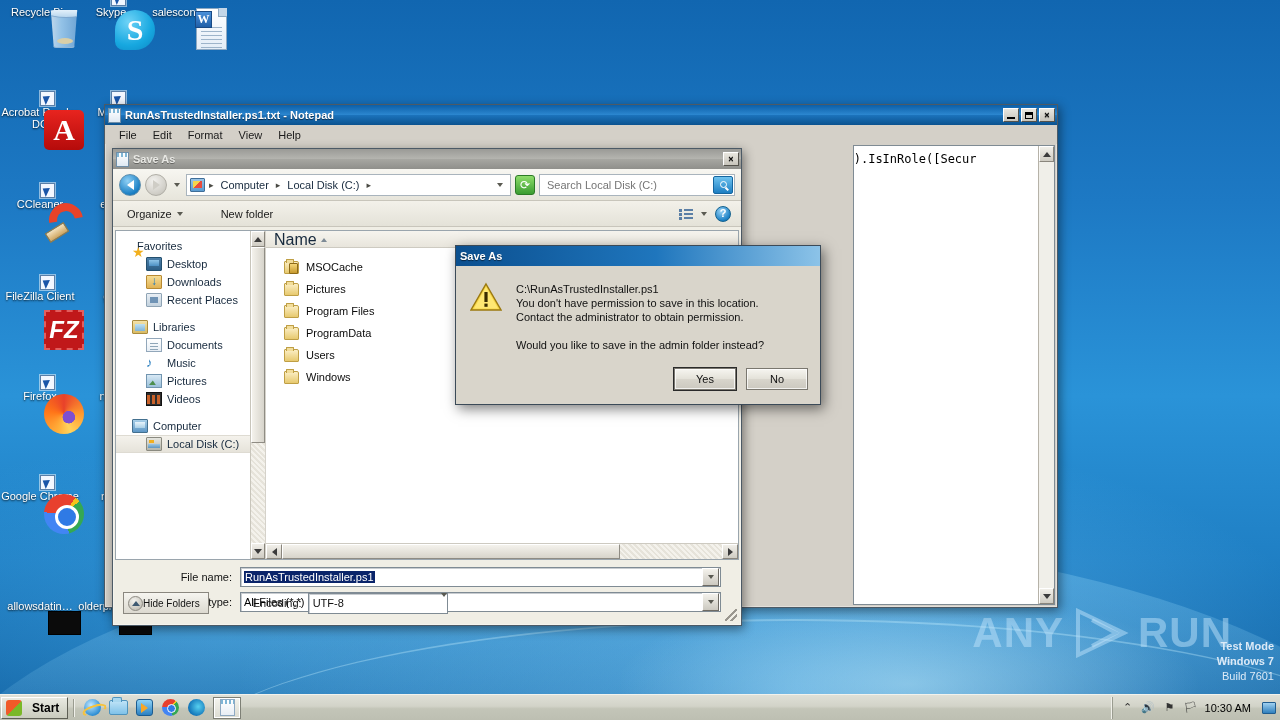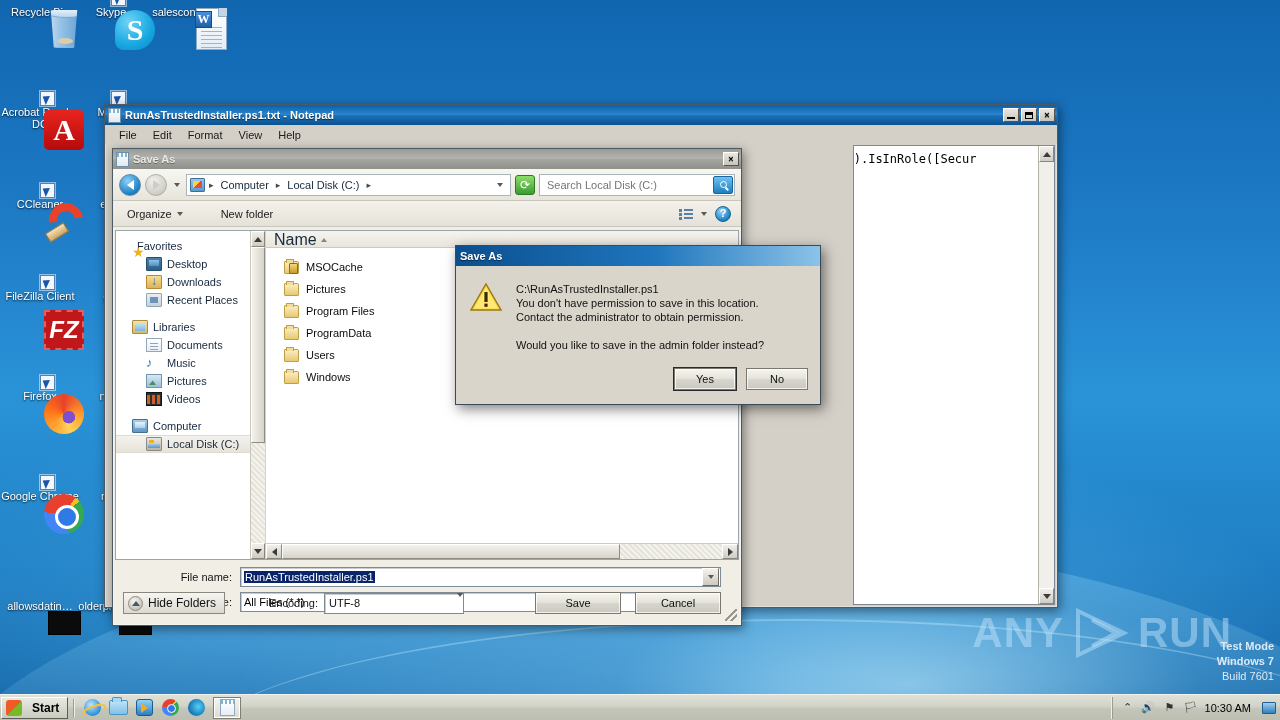--- a/index.html
+++ b/index.html
@@ -523,21 +523,21 @@
   .btn {
     height:22px; min-width:86px; padding:0 10px;
     background:linear-gradient(180deg,#f6f5f0 0%, #e4e2d9 48%, #d8d5cc 52%, #cbc8bf 100%);
     border:1px solid #7a776f;
     font-size:11px; color:#111; display:flex; align-items:center; justify-content:center;
     box-shadow:inset 0 0 0 1px rgba(255,255,255,0.75);
   }
   #hidefolders {
     margin-left:8px; height:22px; padding:0 8px 0 4px;
     background:linear-gradient(180deg,#f6f5f0,#dcd9d0);
-    border:1px solid #8a877f; display:flex; align-items:center; gap:5px; font-size:12px; color:#111;
+    border:1px solid #8a877f; display:flex; align-items:center; font-size:10px; color:#111;
   }
   #hidefolders .upbtn {
     width:15px; height:15px; border-radius:50%;
     background:radial-gradient(circle at 38% 30%, #f4f3ef, #c9c6bd 70%, #b2afa6);
     border:1px solid #8d8a82; display:flex; align-items:center; justify-content:center;
   }
   #hidefolders .upbtn i { width:0;height:0;border-left:4px solid transparent;border-right:4px solid transparent;border-bottom:5px solid #3f5a72; }
   #enc-wrap { margin-left:44px; display:flex; align-items:center; gap:6px; font-size:11px; color:#111; }
   #enc-combo {
     width:140px; height:21px; background:#fff; border:1px solid #7f8b94;
@@ -920,24 +920,20 @@
         <span>Hide Folders</span>
       </span>
       <span id="enc-wrap">
         <span>Encoding:</span>
         <span id="enc-combo">
           <span class="val">UTF-8</span>
           <span class="dd"><i class="tri-sm"></i></span>
         </span>
       </span>
       <span class="spacer"></span>
-      <span class="btns">
-        <span class="btn">Save</span>
-        <span class="btn">Cancel</span>
-      </span>
     </div>
     <span class="resize-grip"></span>
   </div>
 </div>
 
 <div id="msgbox">
   <div id="mb-title">
     <span>Save As</span>
   </div>
   <div id="mb-body">

